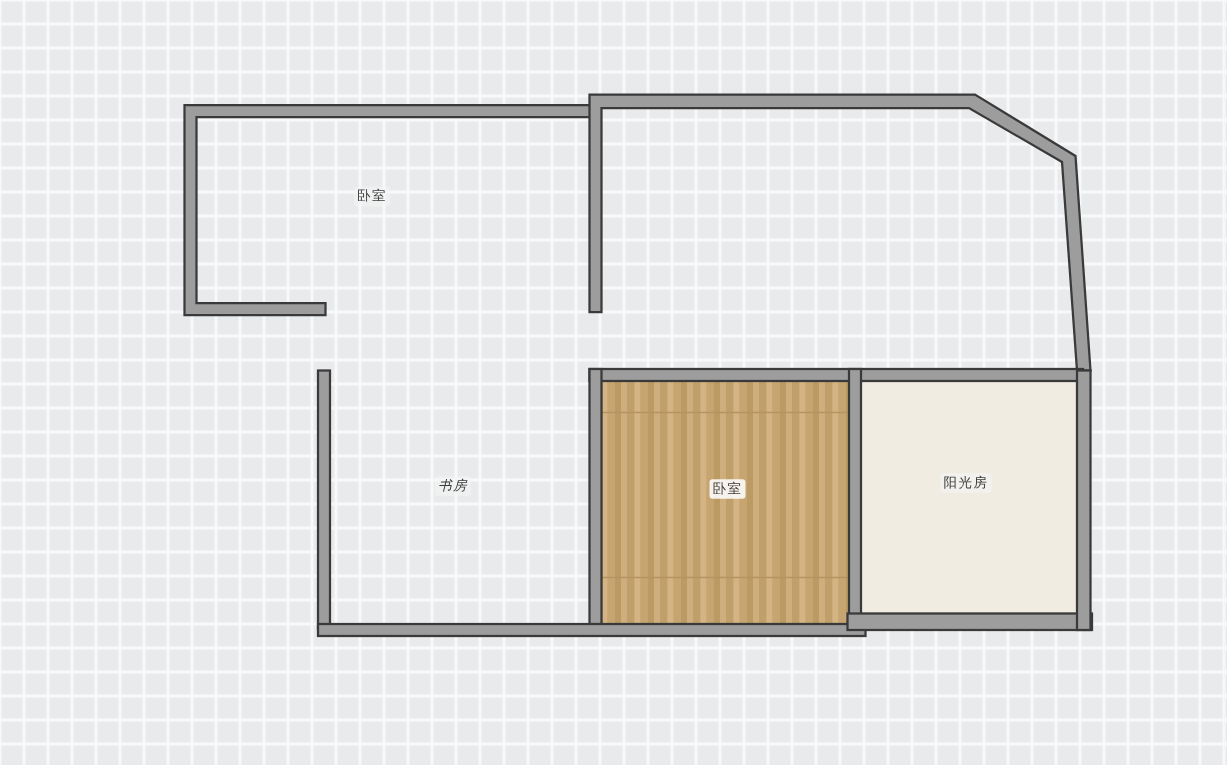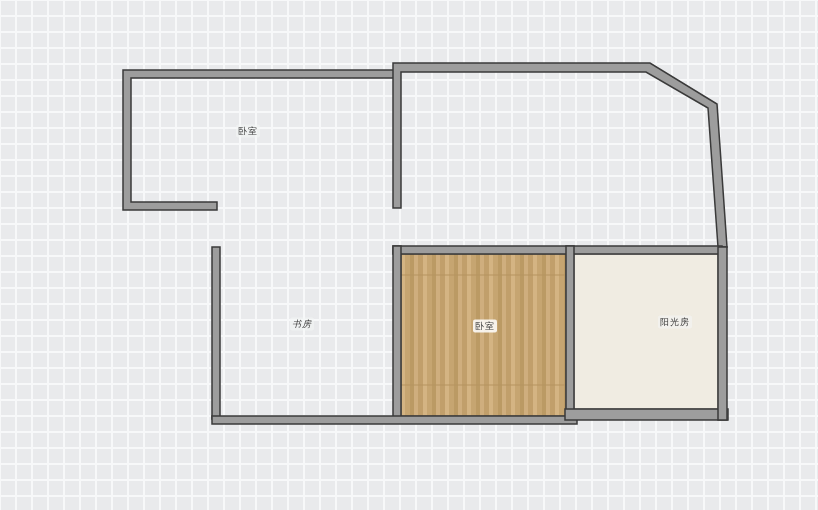--- a/index.html
+++ b/index.html
@@ -61,15 +61,15 @@
     <rect class="wall" x="565" y="409" width="163" height="11"></rect>
     <rect class="wall" x="718" y="247" width="9" height="173"></rect>
   </svg>
 
   <div class="room-label" style="left:248px;top:131px;">卧室</div>
 
   <div class="room-label" style="left:302px;top:324px;font-style:italic;">书房</div>
 
   <div class="room-label on-wood" style="left:485px;top:326px;">卧室</div>
 
-  <div class="room-label" style="left:675px;top:322px;">阳光房</div>
+  <div class="room-label" style="left:644px;top:322px;">阳光房</div>
 
 </div>
 
 </body></html>

